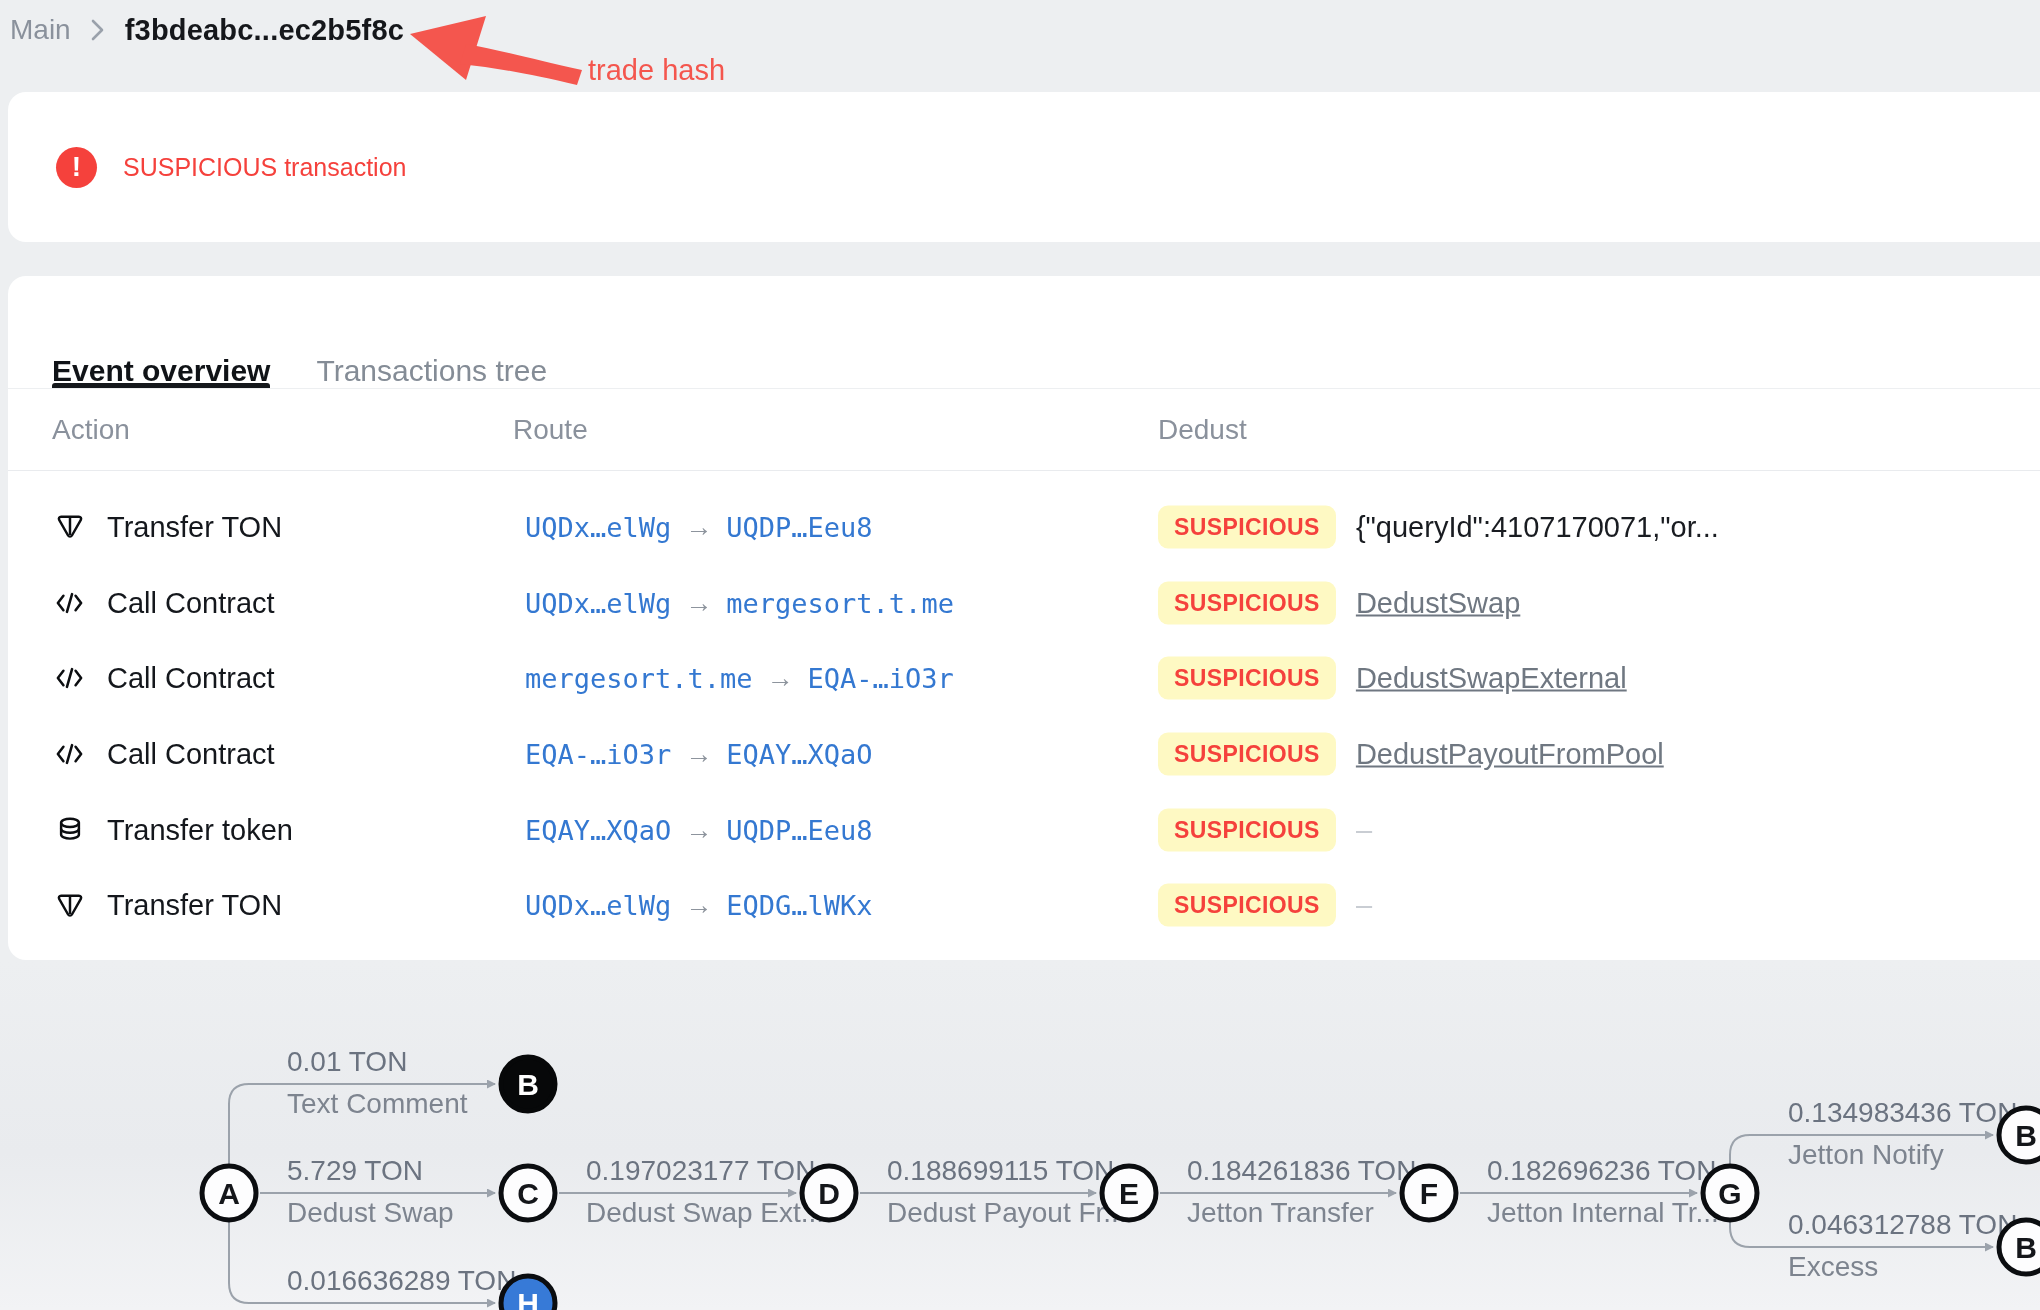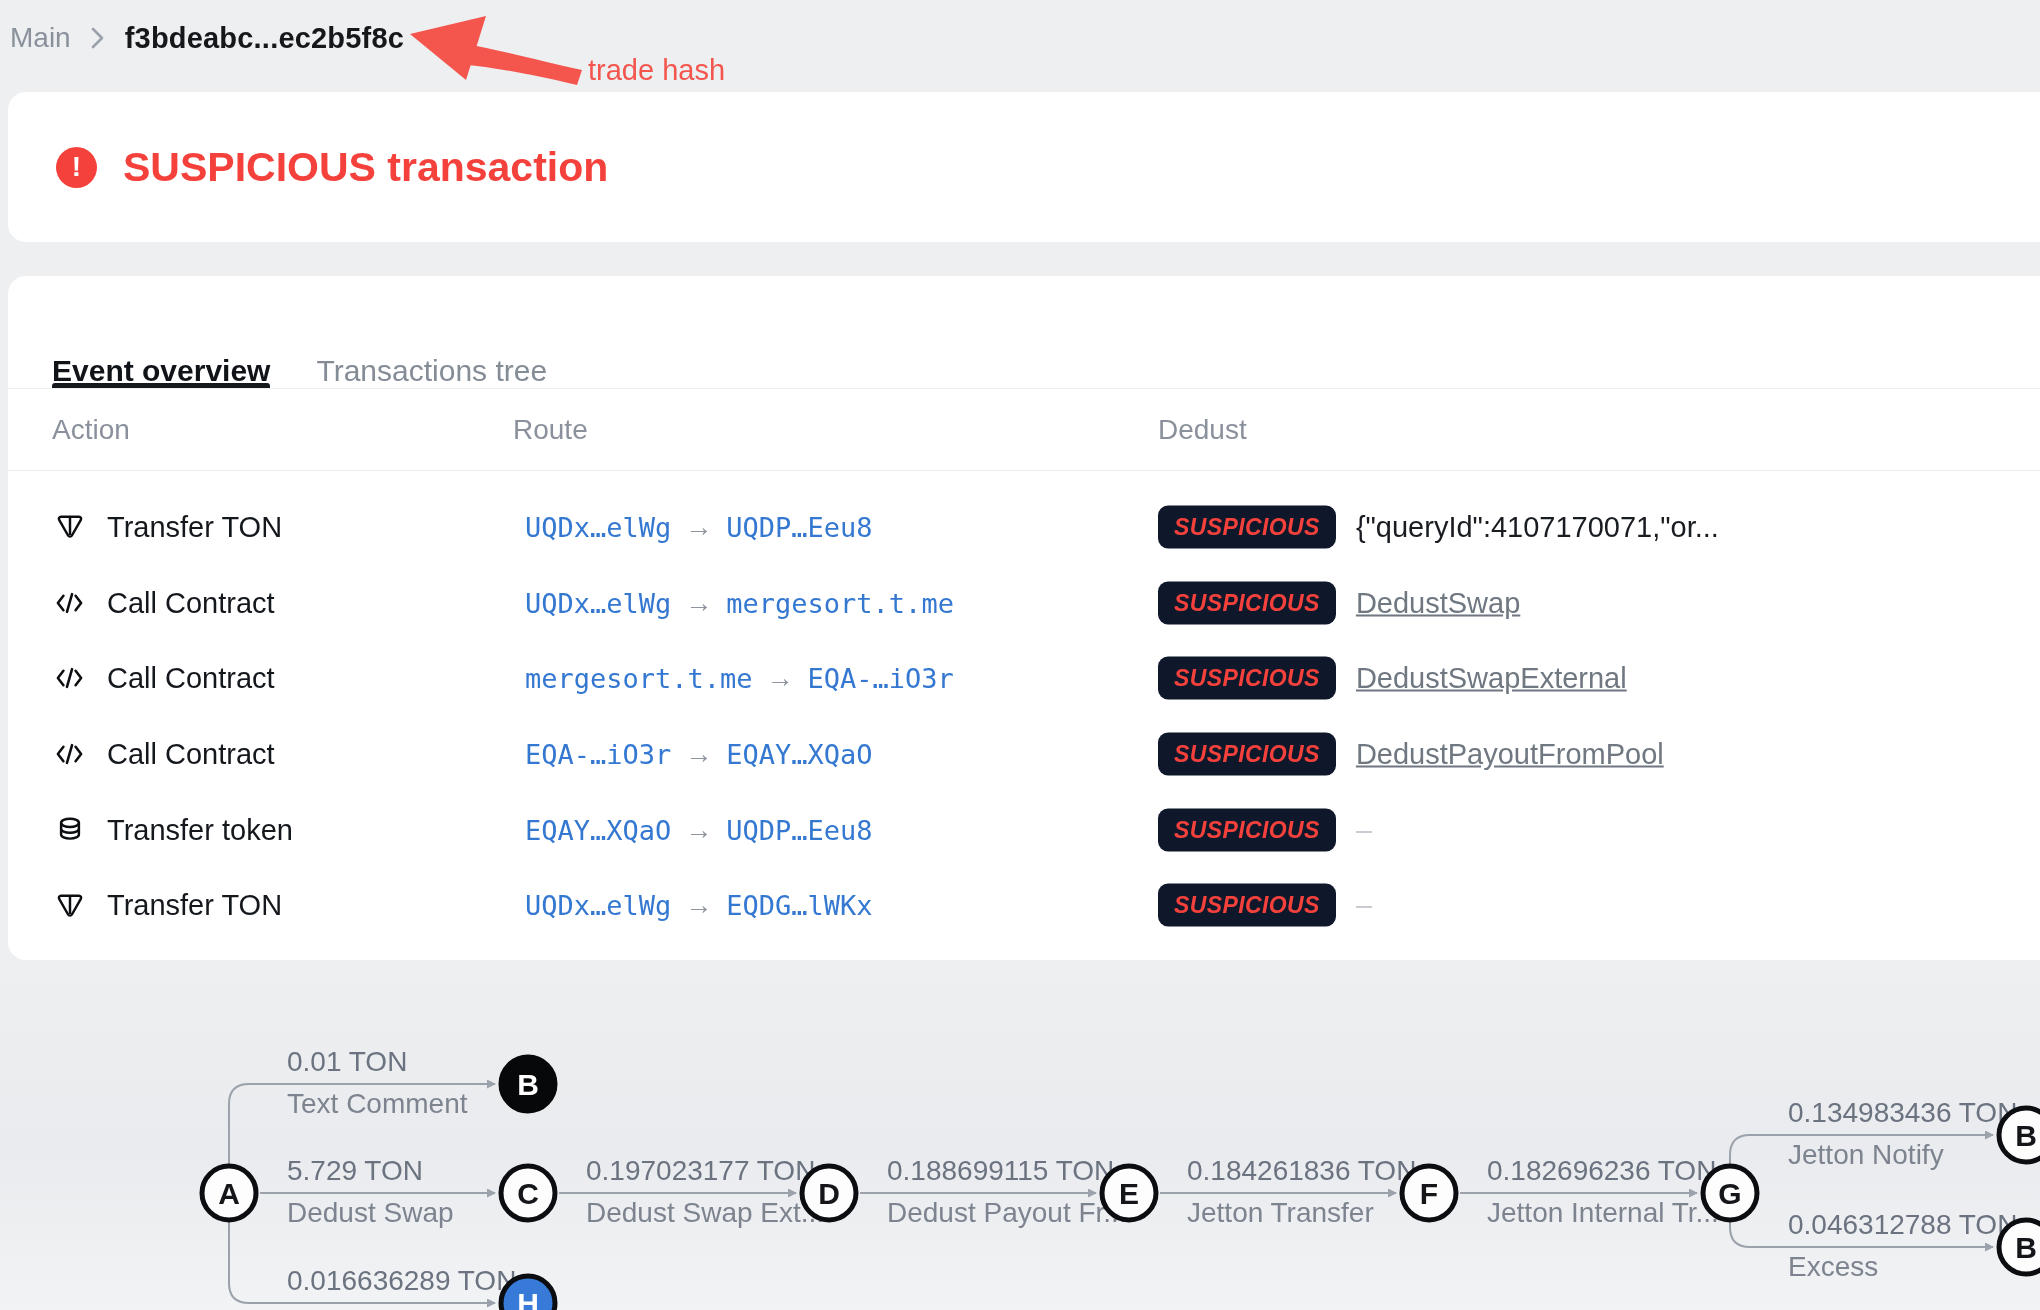--- a/index.html
+++ b/index.html
@@ -3,34 +3,34 @@
 <meta charset="utf-8">
 <style>
   html,body{margin:0;padding:0;}
   body{
     width:2040px;height:1310px;position:relative;overflow:hidden;
     background:#edeff1;
     font-family:"Liberation Sans",sans-serif;
     -webkit-font-smoothing:antialiased;
   }
   
-  .breadcrumb{position:absolute;left:10px;top:18px;display:flex;align-items:center;gap:20px;height:40px;}
+  .breadcrumb{position:absolute;left:10px;top:10px;display:flex;align-items:center;gap:20px;height:40px;}
   .crumb-root{font-size:28px;color:#8a919c;}
   .crumb-chevron{display:flex;align-items:center;}
   .crumb-hash{font-size:29px;font-weight:700;color:#15171b;letter-spacing:.2px;}
   
   .annot-arrow{position:absolute;left:400px;top:10px;width:200px;height:82px;}
   .annot-label{position:absolute;left:588px;top:54px;font-size:29px;color:#f4564e;}
   
   .card{position:absolute;left:8px;width:2052px;background:#ffffff;border-radius:18px;}
   .alert-card{top:92px;height:150px;display:flex;align-items:center;}
   .alert-inner{display:flex;align-items:center;gap:26px;padding-left:48px;}
   .alert-icon{width:41px;height:41px;border-radius:50%;background:#f5413c;color:#fff;
     font-weight:700;font-size:28px;display:flex;align-items:center;justify-content:center;line-height:1;}
-  .alert-text{color:#f5413c;font-size:41px;font-weight:700;}
+  .alert-text{color:#f5413c;font-size:25px;font-weight:400;}
   .main-card{top:276px;height:684px;}
   
   .tabs{position:absolute;left:44px;top:0;height:112px;display:flex;gap:46px;align-items:stretch;}
   .tab{position:relative;display:flex;align-items:flex-end;font-size:30px;color:#848c96;cursor:pointer;white-space:nowrap;}
   .tab.active{color:#101317;font-weight:700;}
   .tab .tab-underline{display:none;}
   .tab.active .tab-underline{display:block;position:absolute;left:0;right:0;bottom:0;height:5px;background:#15181c;border-radius:3px 3px 0 0;}
   .tabs-divider{position:absolute;top:112px;left:0;width:100%;height:1px;background:#edeff1;}
   
   .thead{position:absolute;top:113px;left:0;width:100%;height:81px;border-bottom:1px solid #e9ebee;}
@@ -39,21 +39,21 @@
   .rows{position:absolute;top:213px;left:0;width:100%;}
   .row{position:relative;height:75.7px;}
   .cell-action{position:absolute;left:46px;top:50%;transform:translateY(-50%);display:flex;align-items:center;gap:22px;}
   .action-icon{width:31px;height:31px;display:flex;align-items:center;justify-content:center;}
   .action-label{font-size:29px;color:#14171c;font-weight:500;}
   .cell-route{position:absolute;left:505px;top:50%;transform:translateY(-50%);
     font-family:"DejaVu Sans Mono",monospace;font-size:27px;display:flex;align-items:center;margin-left:12px;}
   .addr{color:#3478d1;cursor:pointer;}
   .route-arrow{color:#8d949d;margin:0 14px;font-family:"Liberation Sans",sans-serif;font-size:27px;}
   .cell-payload{position:absolute;left:1150px;top:50%;transform:translateY(-50%);display:flex;align-items:center;gap:20px;}
-  .badge{background:#0f172a;color:#f5413c;font-weight:700;font-size:23px;padding:10px 16px;border-radius:10px;letter-spacing:.4px;line-height:1;font-style:italic;}
+  .badge{background:#fef9c3;color:#f5413c;font-weight:700;font-size:23px;padding:10px 16px;border-radius:10px;letter-spacing:.4px;line-height:1;}
   .payload-text{font-size:29px;white-space:nowrap;}
   .payload-text.dark{color:#191c21;}
   .payload-text.muted{color:#6f7781;text-decoration:underline;}
   .payload-text.dash{color:#c9cdd3;}
   
   .graph-bg{position:absolute;left:0;top:960px;width:2040px;height:350px;
     background:linear-gradient(180deg,#edeff1 0%,#e9ebee 55%,#f2f3f5 100%);}
   .graph-svg{position:absolute;left:0;top:960px;}
   .graph-svg text{font-family:"Liberation Sans",sans-serif;}
 </style>

